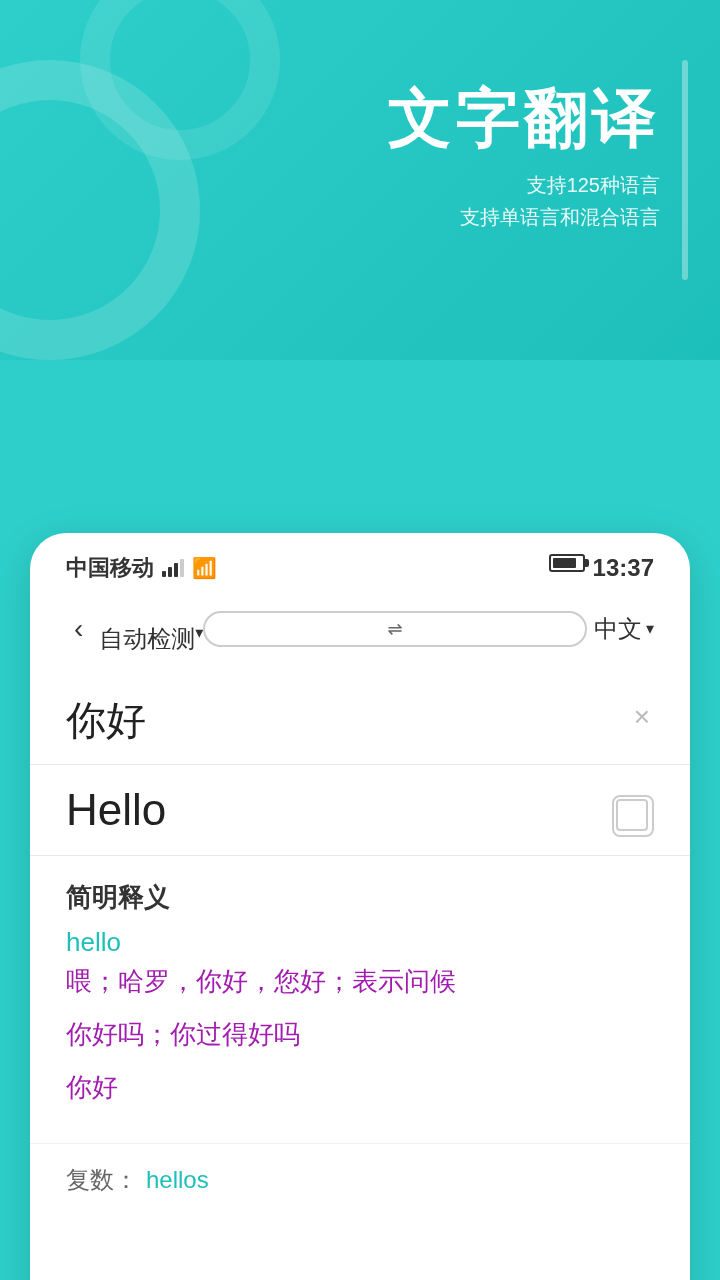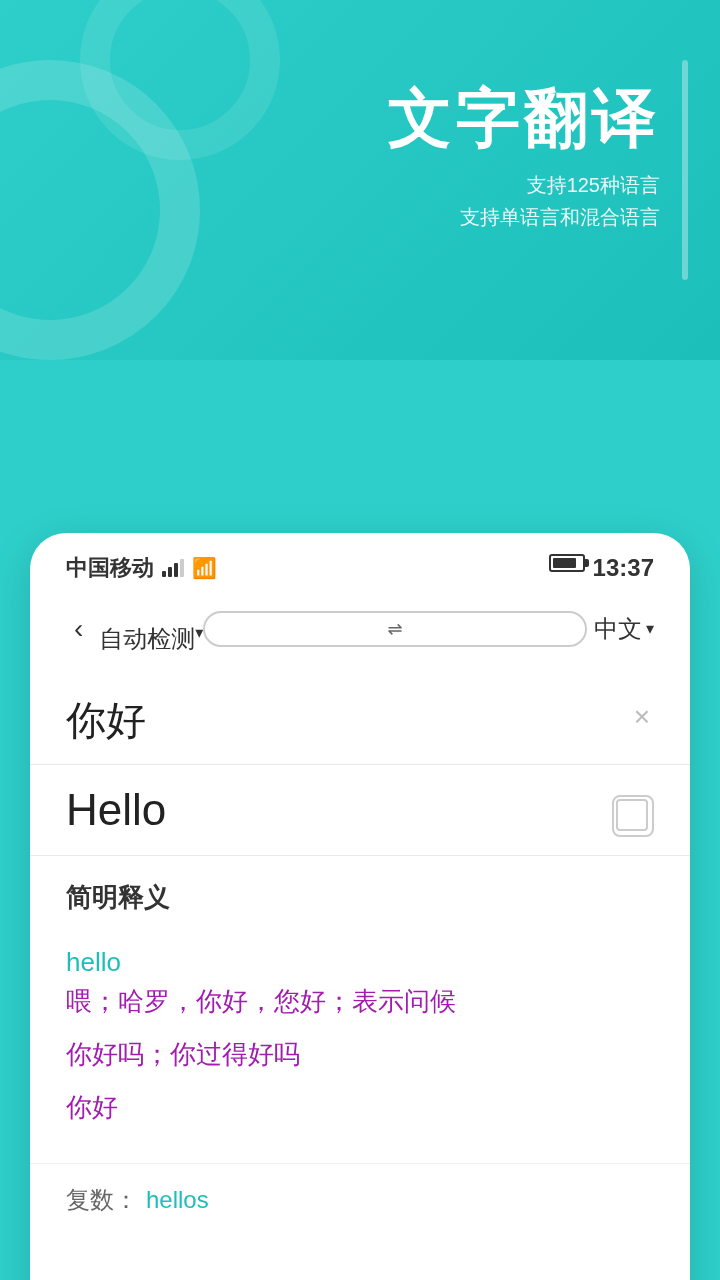--- a/index.html
+++ b/index.html
@@ -283,21 +283,21 @@
 
     
     .dict-section {
       padding: 24px 36px 20px 36px;
       background: #fff;
     }
     .dict-title {
       font-size: 26px;
       color: #333;
       font-weight: 600;
-      margin-bottom: 32px;
+      margin-bottom: 12px;
     }
     .dict-entry {
       margin-bottom: 18px;
     }
     .dict-term {
       font-size: 26px;
       color: #1DBFBA;
       margin-bottom: 6px;
     }
     .dict-def {

